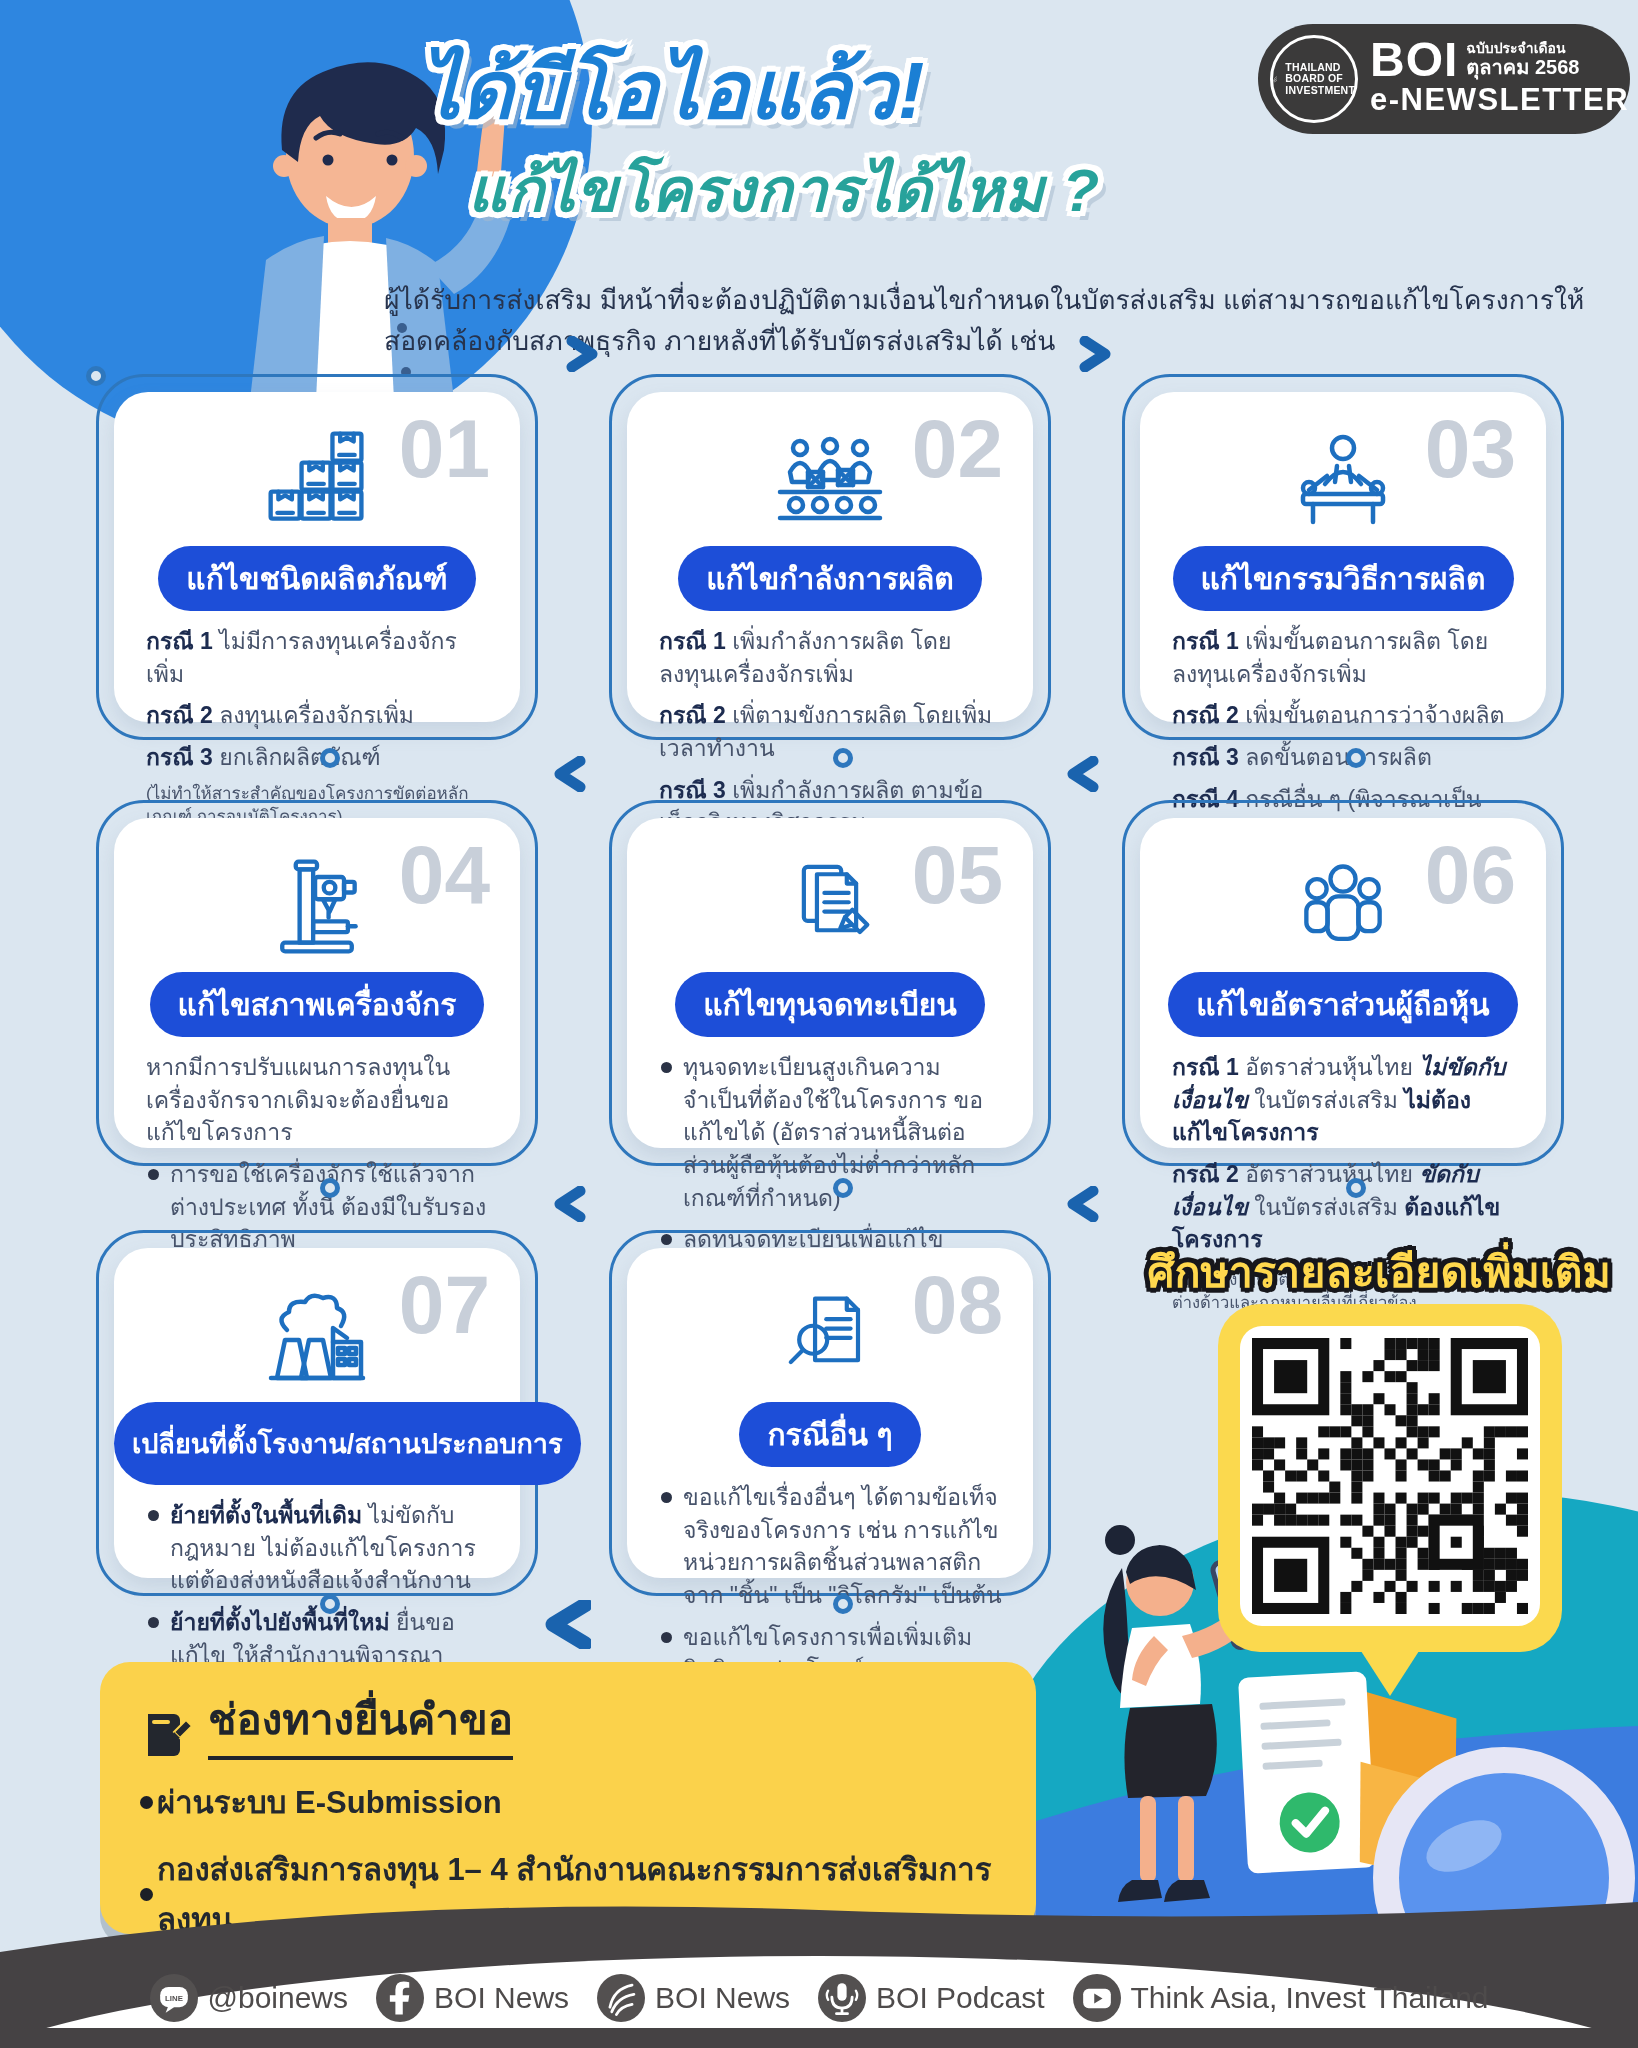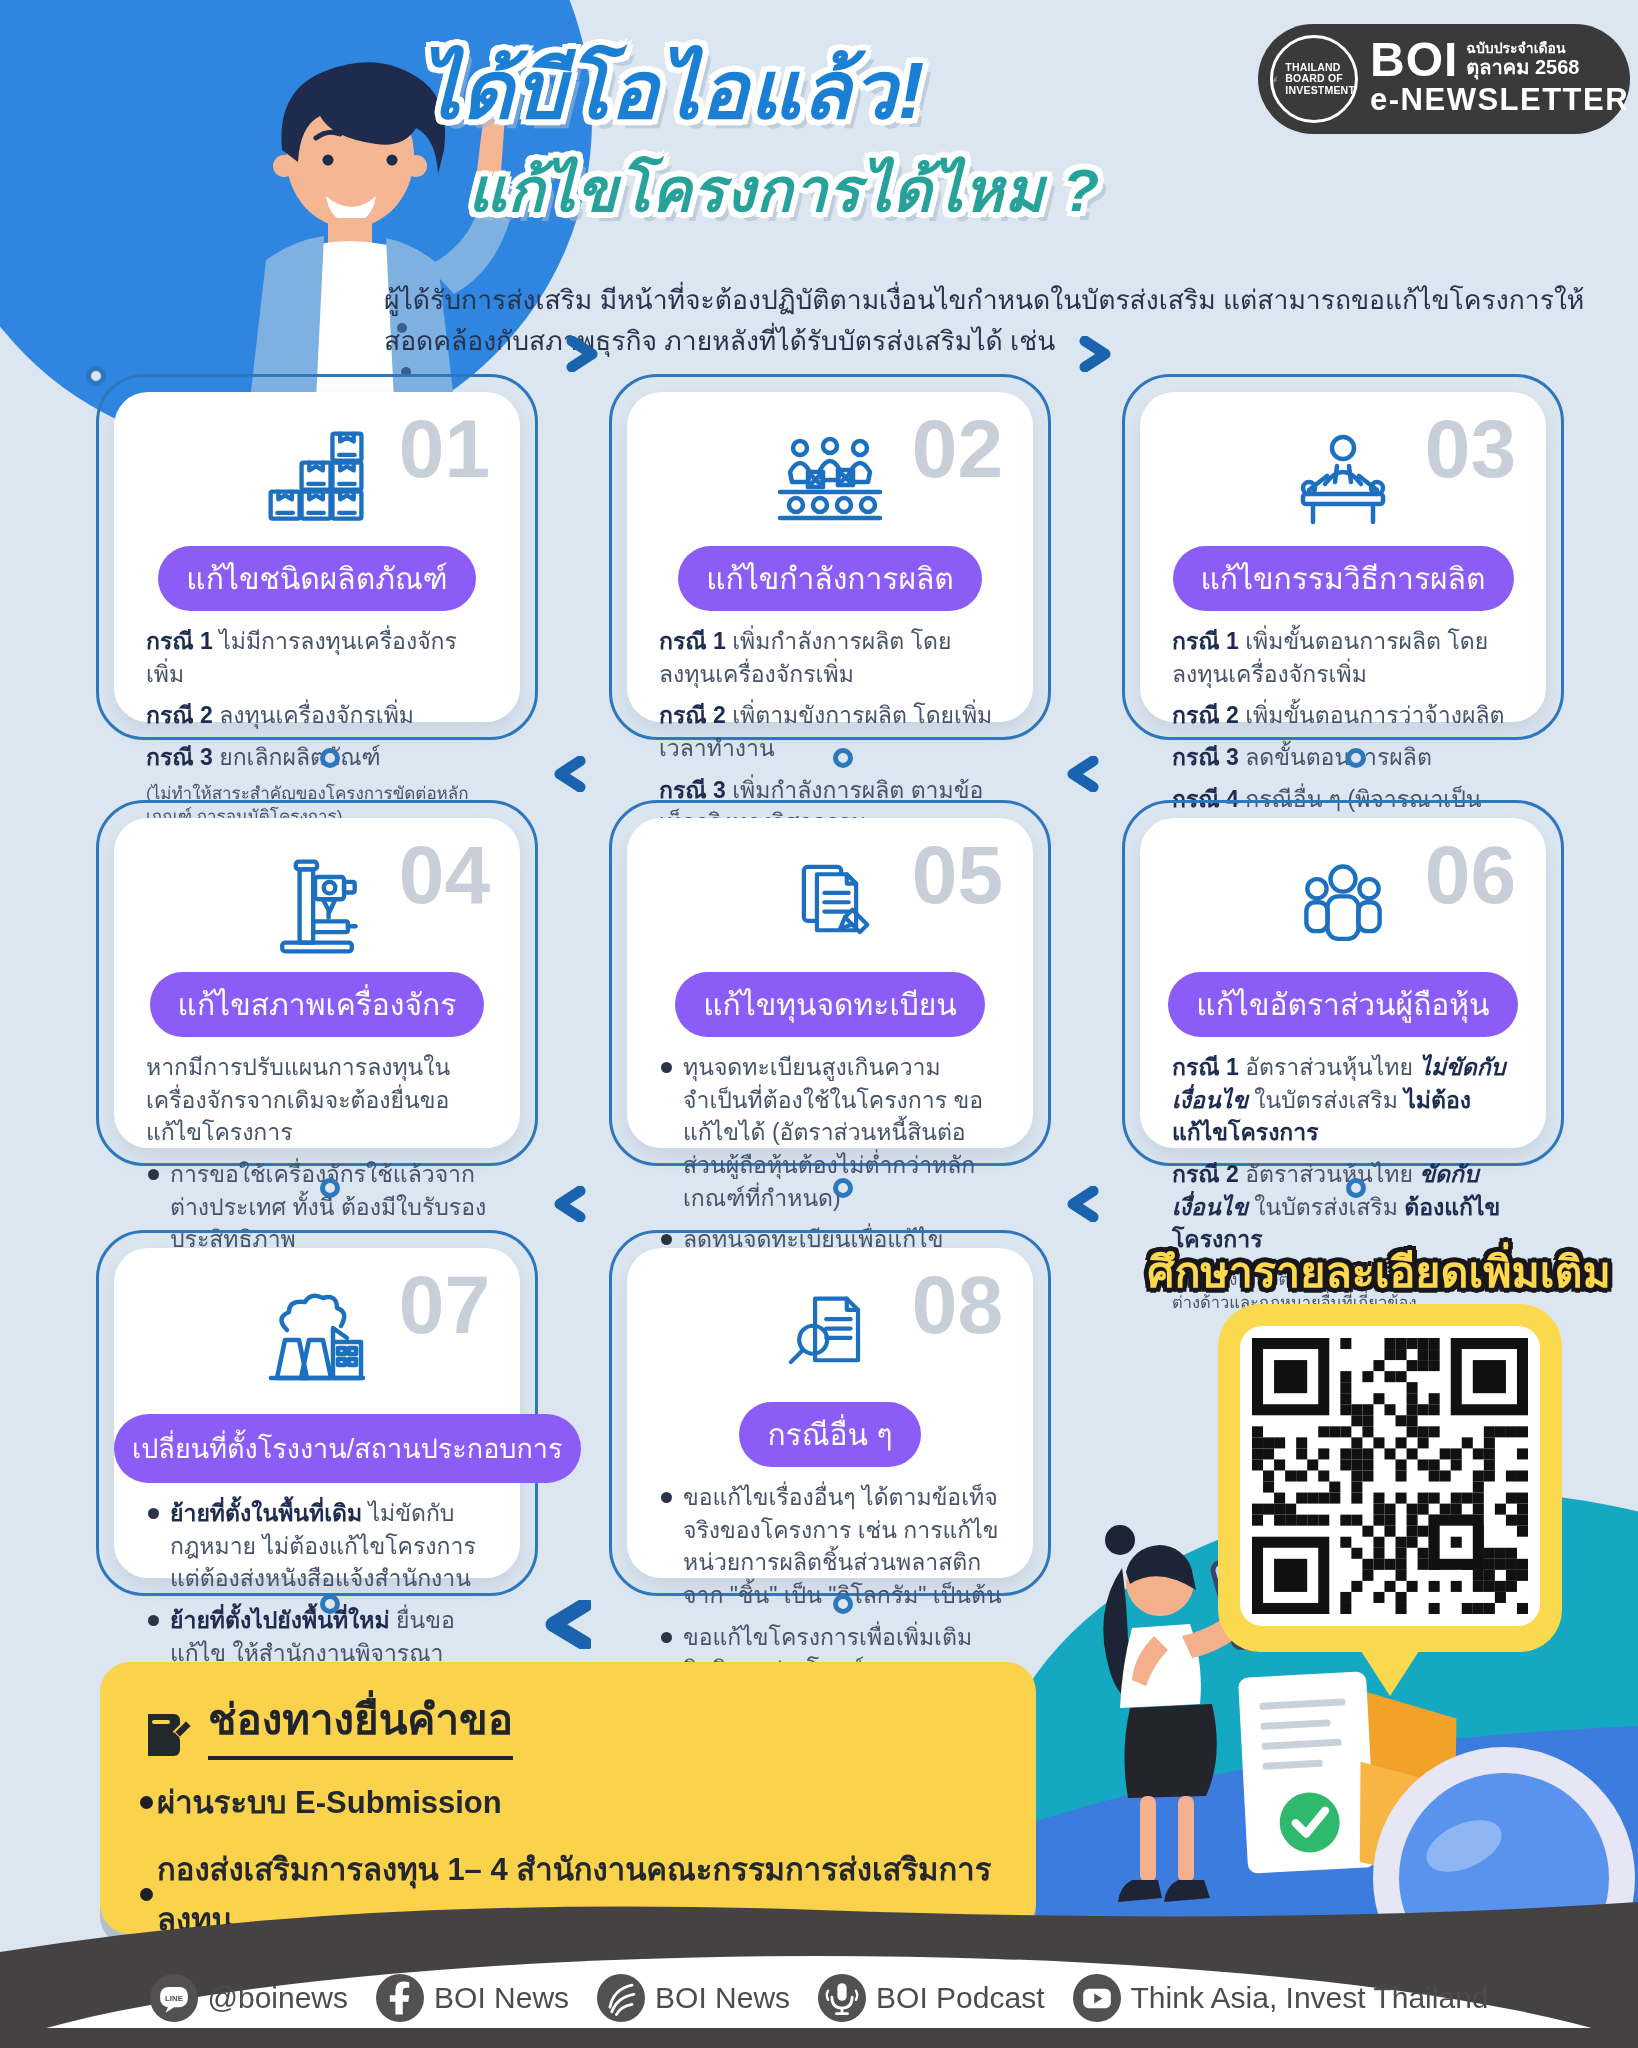--- a/index.html
+++ b/index.html
@@ -32,23 +32,23 @@
   .route{position:absolute;border:3px solid #2e77bd;border-radius:48px;}
   .ring{position:absolute;width:20px;height:20px;border:5px solid #2e77bd;border-radius:50%;
         background:#dbe6f0;box-sizing:border-box;}
   .chev{position:absolute;}
   .card{position:absolute;width:406px;height:330px;background:#fff;border-radius:34px;
         box-shadow:0 10px 20px rgba(110,135,160,.18);box-sizing:border-box;}
   .card-number{position:absolute;top:16px;right:30px;font-size:82px;font-weight:bold;
                color:#c8cfd9;line-height:1;}
   .card-icon{height:116px;margin-top:28px;display:flex;align-items:flex-end;justify-content:center;}
   .card-pill-wrap{text-align:center;margin-top:10px;}
-  .pill{display:inline-block;background:#8b5cf6;color:#fff;font-weight:normal;border-radius:44px;
+  .pill{display:inline-block;background:#1d4ed8;color:#fff;font-weight:bold;border-radius:44px;
         padding:9px 28px;font-size:30px;white-space:nowrap;}
-  .pill.small-pill{font-size:27px;padding:13px 18px;margin-top:12px;}
+  .pill.small-pill{font-size:27px;padding:20px 18px;}
   .card-body{margin:14px 30px 0 32px;}
   .row{font-size:23px;line-height:1.42;color:#47536b;margin:9px 0;}
   .row .b{font-weight:bold;color:#1d2c50;}
   .row .bi{font-weight:bold;font-style:italic;color:#1d2c50;}
   .row.small{font-size:17px;line-height:1.35;margin-top:2px;}
   .row.bullet{position:relative;padding-left:24px;}
   .row.bullet::before{content:"";position:absolute;left:2px;top:11px;width:11px;height:11px;
                       border-radius:50%;background:#2b3346;}
   .row.foot{font-size:16.5px;margin-top:12px;color:#47536b;}
 

